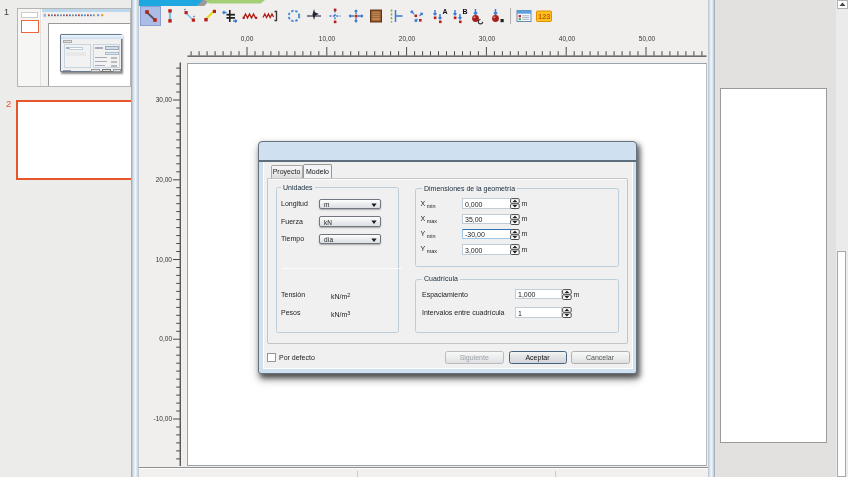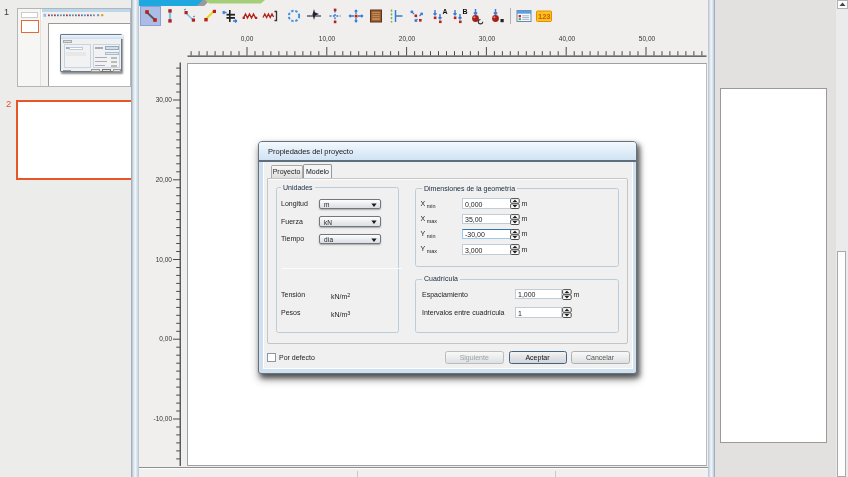--- a/index.html
+++ b/index.html
@@ -358,23 +358,20 @@
   <div style="position:absolute;left:719.5px;top:88px;width:107.5px;height:354.5px;background:#fff;border:1px solid #9a9a9a"></div>
   <div style="position:absolute;left:836px;top:0;width:12px;height:477px;background:#eaebea"></div>
   <div style="position:absolute;left:836.5px;top:0;width:11.5px;height:9px;background:#fdfdfd;border:1px solid #b2b2b2">
     <svg width="9" height="7" viewBox="0 0 9 7" style="position:absolute;left:0.3px;top:0">
         <path d="M4.5 1.5 L7.5 5 H1.5 Z" fill="#444"></path>
       </svg>
   </div>
   <div style="position:absolute;left:836.5px;top:250.5px;width:9px;height:226.5px;background:#fdfdfd;border:1px solid #a8a8a8"></div>
 
 <div id="dlg">
-  <div id="dlgtitle">
-        <span>Propiedades del proyecto</span>
-      </div>
   <div id="dlgsep"></div>
   <div id="dlgclient"></div>
   <div id="tabpage"></div>
   <div id="tab1" class="t7">Proyecto</div>
   <div id="tab2" class="t7">Modelo</div>
 
   <div class="group" style="left:17px;top:45px;width:123px;height:146px"></div>
   <div class="glabel" style="left:22px;top:41.5px">Unidades</div>
   <div class="t7" style="position:absolute;left:22px;top:58px">Longitud</div>
   <div class="t7" style="position:absolute;left:22px;top:75.5px">Fuerza</div>

